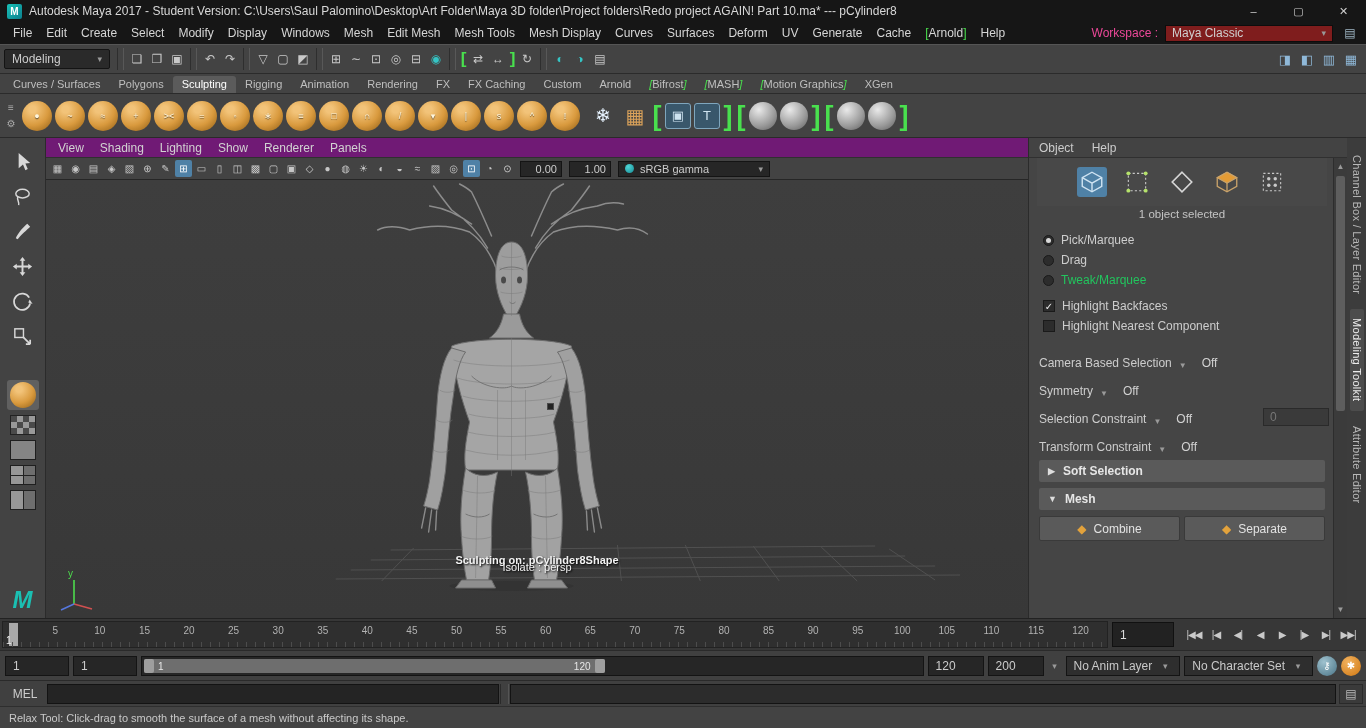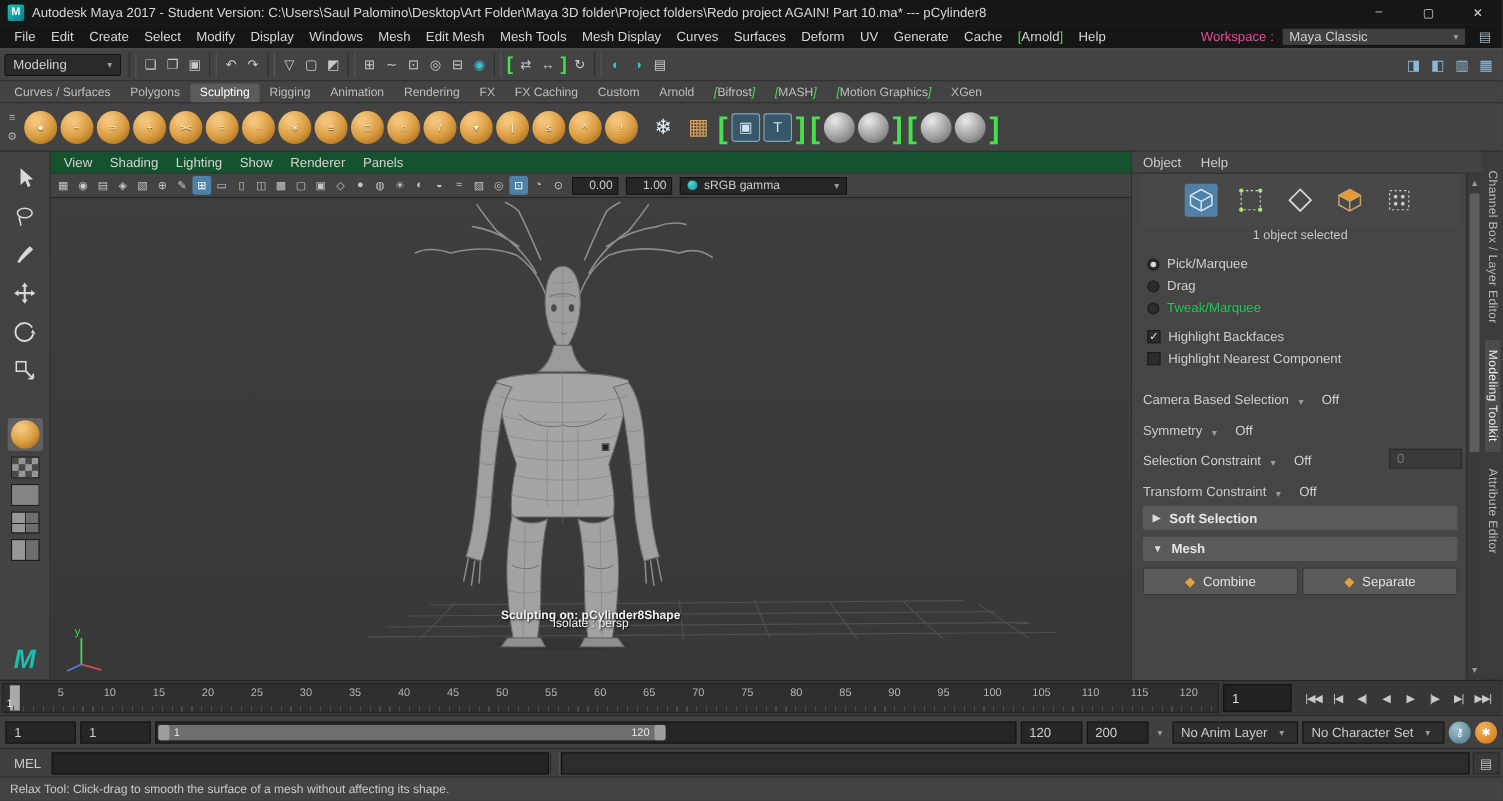--- a/index.html
+++ b/index.html
@@ -14,21 +14,21 @@
 .win-controls{margin-left:auto;display:flex;flex:none;}
 .win-btn{width:45px;height:22px;display:flex;align-items:center;justify-content:center;color:#cfcfcf;font-size:11px;}
 
 
 .menubar{height:22px;background:#161616;display:flex;align-items:center;padding:0 6px;flex:none;}
 .menu-items{display:flex;align-items:center;}
 .menu-item{padding:0 7px;color:#d6d6d6;white-space:nowrap;}
 .menu-item .br{color:#49e04e;font-style:normal;}
 .workspace{margin-left:auto;display:flex;align-items:center;gap:7px;}
 .ws-label{color:#ec4899;}
-.ws-select{width:168px;height:17px;background:#404040;border:1px solid #0d0d0d;display:flex;align-items:center;padding:0 6px;color:#cfcfcf;}
+.ws-select{width:168px;height:17px;background:#7f1d1d;border:1px solid #0d0d0d;display:flex;align-items:center;padding:0 6px;color:#cfcfcf;}
 .ws-caret{margin-left:auto;font-size:9px;color:#999;}
 .menubar-gear{width:20px;text-align:center;color:#9fb6c4;font-size:12px;}
 
 
 .statusline{height:30px;background:#434343;border-top:1px solid #555;border-bottom:1px solid #2b2b2b;display:flex;align-items:center;padding:0 4px;flex:none;}
 .menuset{width:106px;height:20px;background:#2a2a2a;border:1px solid #141414;border-radius:2px;display:flex;align-items:center;padding:0 7px;margin-right:4px;}
 .menuset .ws-caret{margin-left:auto;}
 .sl-icons{display:flex;align-items:center;}
 .sl-icon{width:20px;height:20px;display:flex;align-items:center;justify-content:center;color:#c9c9c9;font-size:12px;}
 .sl-icon[data-style="teal"]{color:#35c4c4;}
@@ -65,21 +65,21 @@
 .tool .brush{width:26px;height:26px;}
 .checker{width:26px;height:20px;border:1px solid #222;background-image:linear-gradient(45deg,#999 25%,transparent 25%,transparent 75%,#999 75%),linear-gradient(45deg,#999 25%,#4a4a4a 25%,#4a4a4a 75%,#999 75%);background-size:12px 12px;background-position:0 0,6px 6px;}
 .lt{width:26px;height:20px;border:1px solid #1f1f1f;}
 .lt-single{background:#858585;}
 .lt-four{background:linear-gradient(transparent 0 9px,#222 9px 10px,transparent 10px),linear-gradient(90deg,#979797 0 12px,#222 12px 13px,#6e6e6e 13px);}
 .lt-two{background:linear-gradient(90deg,#979797 0 12px,#222 12px 13px,#6e6e6e 13px);}
 .maya-logo{margin-top:auto;margin-bottom:6px;font-size:24px;font-weight:bold;font-style:italic;color:#1bbfb2;line-height:1;}
 
 
 .viewport-wrap{flex:1;display:flex;flex-direction:column;min-width:0;border-right:1px solid #2b2b2b;}
-.vp-menubar{height:20px;background:#14532d;display:flex;align-items:center;padding:0 4px;border-bottom:1px solid #303030;flex:none;}
+.vp-menubar{height:20px;background:#701a75;display:flex;align-items:center;padding:0 4px;border-bottom:1px solid #303030;flex:none;}
 .vp-menu{padding:0 8px;color:#d2d2d2;}
 .vp-toolbar{height:22px;background:#434343;display:flex;align-items:center;padding:0 3px;border-bottom:1px solid #262626;gap:1px;flex:none;}
 .vp-icons{display:flex;align-items:center;gap:1px;}
 .vp-icon{width:17px;height:17px;display:flex;align-items:center;justify-content:center;font-size:10px;color:#c6c6c6;border-radius:2px;}
 .vp-icon[data-active="true"]{background:#4f81a6;color:#fff;}
 .vp-field{width:42px;height:16px;background:#262626;border:1px solid #141414;color:#ccc;font-size:11px;display:flex;align-items:center;justify-content:flex-end;padding:0 4px;margin:0 3px;}
 .vp-view-transform{height:16px;background:#262626;border:1px solid #141414;display:flex;align-items:center;gap:6px;padding:0 6px;width:152px;margin-left:3px;color:#ccc;font-size:11px;}
 .vt-dot{width:9px;height:9px;border-radius:50%;background:radial-gradient(circle at 35% 30%,#4fd6d6,#168c96);flex:none;}
 .vt-caret{margin-left:auto;color:#999;font-size:9px;}
 .vp-canvas{flex:1;position:relative;background:linear-gradient(180deg,#3e3e3e,#383838);overflow:hidden;}

